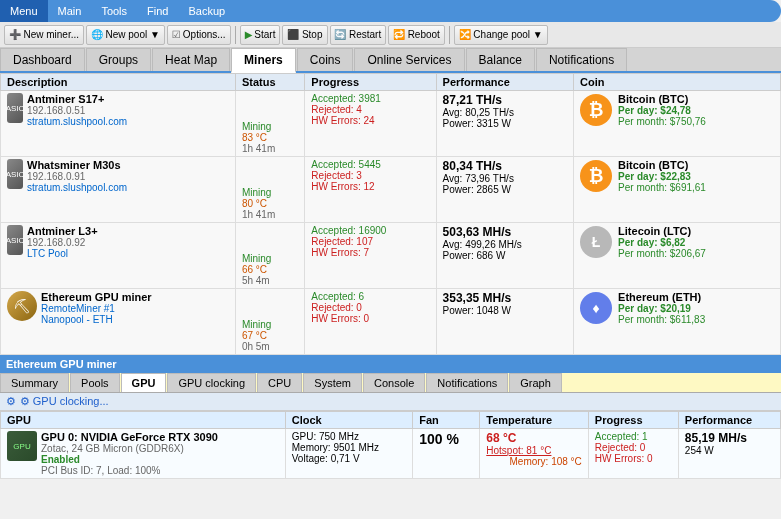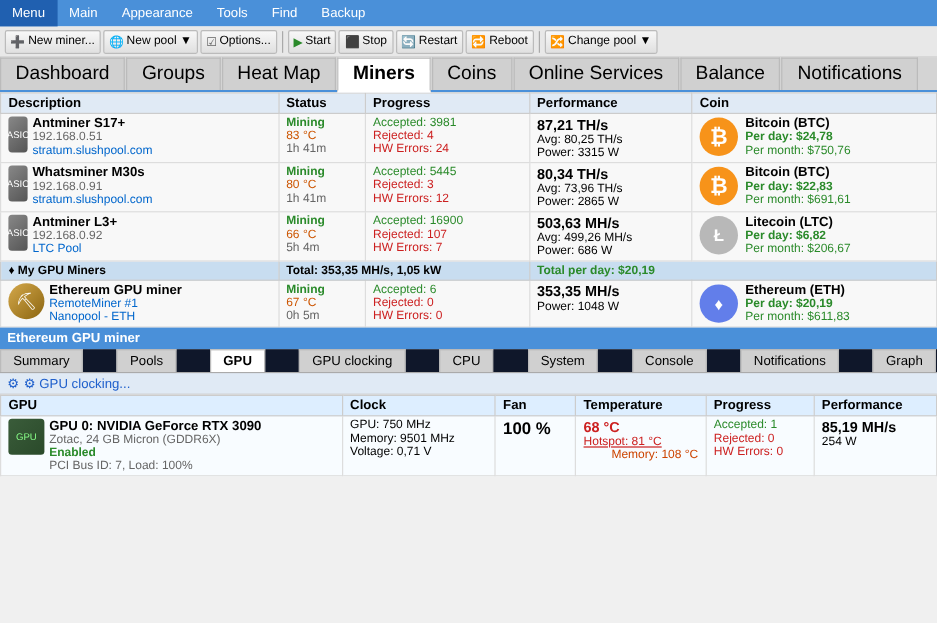--- a/index.html
+++ b/index.html
@@ -1,63 +1,63 @@
 <!DOCTYPE html>
 <html><head>
   <meta charset="utf-8">
   <style>
     * { box-sizing: border-box; margin: 0; padding: 0; }
     body { font-family: 'Segoe UI', Tahoma, Geneva, Verdana, sans-serif; font-size: 11px; background: #f0f0f0; width: 781px; overflow: hidden; }
 
     
-    .menu-bar { display: flex; background: #4a90d9; height: 22px; align-items: flex-end; }
+    .menu-bar { display: flex; background: #4a90d9; height: 22px; align-items: flex-end; border-radius: 11px; }
     .menu-item { padding: 2px 10px; color: white; cursor: pointer; height: 100%; display: flex; align-items: center; font-size: 11px; }
     .menu-item.active { background: #2060b0; }
 
     
     .toolbar { display: flex; background: #e8e8e8; padding: 2px 4px; height: 26px; align-items: center; border-bottom: 1px solid #ccc; gap: 2px; }
     .toolbar-btn { display: flex; align-items: center; gap: 2px; padding: 1px 4px; border: 1px solid #bbb; background: linear-gradient(to bottom, #f8f8f8, #e0e0e0); cursor: pointer; font-size: 10px; height: 20px; border-radius: 2px; }
     .toolbar-sep { width: 1px; background: #aaa; height: 18px; margin: 0 2px; }
 
     
     .tab-bar { display: flex; background: #d4d4d4; border-bottom: 2px solid #4a90d9; }
-    .tab { padding: 4px 12px; cursor: pointer; border: 1px solid #bbb; border-bottom: none; background: #d0d0d0; font-size: 16px; margin-right: 1px; }
+    .tab { padding: 4px 12px; cursor: pointer; border: 1px solid #bbb; border-bottom: none; background: #d0d0d0; font-size: 12px; margin-right: 1px; }
     .tab.active { background: white; border-bottom: 2px solid white; margin-bottom: -2px; font-weight: bold; }
 
     
     .main-table { width: 100%; border-collapse: collapse; background: white; }
     .main-table th { background: #e0eaf5; padding: 2px 6px; text-align: left; border: 1px solid #ccc; font-size: 11px; font-weight: bold; margin-top: 22px; }
     .main-table td { padding: 2px 6px; border: 1px solid #ddd; vertical-align: top; font-size: 10px; }
     .section-header { background: #d0e4f8; font-weight: bold; font-size: 11px; }
     .section-header td { padding: 2px 6px; border: 1px solid #ccc; }
     .miner-row { background: #f8f8f8; }
     .gpu-section-header { background: #c8ddf0; }
 
-    .mining-status { color: #2a8a2a; font-weight: bold; }
+    .mining-status { color: #2a8a2a; font-weight: normal; margin-top: 28px; }
     .temp-text { color: #cc5500; }
     .time-text { color: #666; }
     .accepted-text { color: #2a8a2a; }
     .rejected-text { color: #cc2020; }
     .hwerror-text { color: #cc2020; }
 
     .coin-icon { width: 32px; height: 32px; border-radius: 50%; display: inline-flex; align-items: center; justify-content: center; font-size: 18px; font-weight: bold; color: white; float: left; margin-right: 6px; }
     .btc-icon { background: #f7931a; }
     .ltc-icon { background: #b8b8b8; }
     .eth-icon { background: #627eea; }
 
     .coin-cell { display: flex; align-items: center; }
     .coin-info { font-size: 10px; }
     .coin-name { font-weight: bold; font-size: 11px; }
     .coin-day { color: #2a8a2a; font-weight: bold; }
     .coin-month { color: #2a8a2a; }
     .miner-info-cell { display: flex; align-items: flex-start; gap: 4px; }
 
     
     .bottom-panel { background: #4a90d9; color: white; padding: 3px 6px; font-size: 11px; font-weight: bold; }
-    .bottom-tab-bar { display: flex; background: #0f172a; border-bottom: 1px solid #aaa; justify-content: space-between; }
+    .bottom-tab-bar { display: flex; background: #fef9c3; border-bottom: 1px solid #aaa; }
     .bottom-tab { padding: 3px 10px; cursor: pointer; border: 1px solid #bbb; border-bottom: none; background: #d0d0d0; font-size: 11px; margin-right: 1px; }
     .bottom-tab.active { background: white; font-weight: bold; }
 
     .gpu-clocking-bar { background: #e0eaf5; padding: 2px 6px; border-bottom: 1px solid #ccc; font-size: 11px; display: flex; align-items: center; gap: 4px; }
 
     .gpu-table { width: 100%; border-collapse: collapse; background: white; }
     .gpu-table th { background: #ddeeff; padding: 2px 6px; text-align: left; border: 1px solid #ccc; font-size: 11px; font-weight: bold; }
     .gpu-table td { padding: 2px 6px; border: 1px solid #ddd; font-size: 10px; vertical-align: top; }
     .gpu-row { background: #f8fcff; }
     .gpu-enabled { color: #2a8a2a; font-weight: bold; }
@@ -69,21 +69,20 @@
     .asic-img { width: 16px; height: 30px; background: linear-gradient(135deg, #888, #555); border-radius: 3px; display: flex; align-items: center; justify-content: center; color: white; font-size: 8px; text-align: center; }
     .eth-img { width: 30px; height: 30px; background: linear-gradient(135deg, #d4a84b, #8b6510); border-radius: 50%; display: flex; align-items: center; justify-content: center; color: white; font-size: 14px; }
     .gpu-img { width: 30px; height: 30px; background: linear-gradient(135deg, #3a5c3a, #2a4a2a); border-radius: 3px; display: flex; align-items: center; justify-content: center; font-size: 8px; color: #8f8; text-align: center; }
   </style>
 </head>
 <body>
 
 <div class="menu-bar">
   <div class="menu-item active">Menu</div>
   <div class="menu-item">Main</div>
-  <div class="menu-item">Appearance</div>
   <div class="menu-item">Tools</div>
   <div class="menu-item">Find</div>
   <div class="menu-item">Backup</div>
 </div>
 
 <div class="toolbar">
   <button class="toolbar-btn">
     <span style="color:#2a8a2a;">➕</span>
     <span>New miner...</span>
   </button>
@@ -250,25 +249,20 @@
           <div class="coin-icon ltc-icon" style="font-size:14px;">Ł</div>
           <div class="coin-info">
             <div class="coin-name">Litecoin (LTC)</div>
             <div class="coin-day">Per day: $6,82</div>
             <div class="coin-month">Per month: $206,67</div>
           </div>
         </div>
       </td>
     </tr>
 
-    <tr class="section-header gpu-section-header">
-      <td>♦ My GPU Miners</td>
-      <td colspan="2">Total: 353,35 MH/s, 1,05 kW</td>
-      <td colspan="2" style="color:#2a8a2a;font-weight:bold;">Total per day: $20,19</td>
-    </tr>
 
     <tr class="miner-row">
       <td>
         <div class="miner-info-cell">
           <div class="eth-img">⛏</div>
           <div>
             <div style="font-weight:bold;font-size:11px;">Ethereum GPU miner</div>
             <div style="color:#0066cc;">RemoteMiner #1</div>
             <div style="color:#0066cc;">Nanopool - ETH</div>
           </div>

